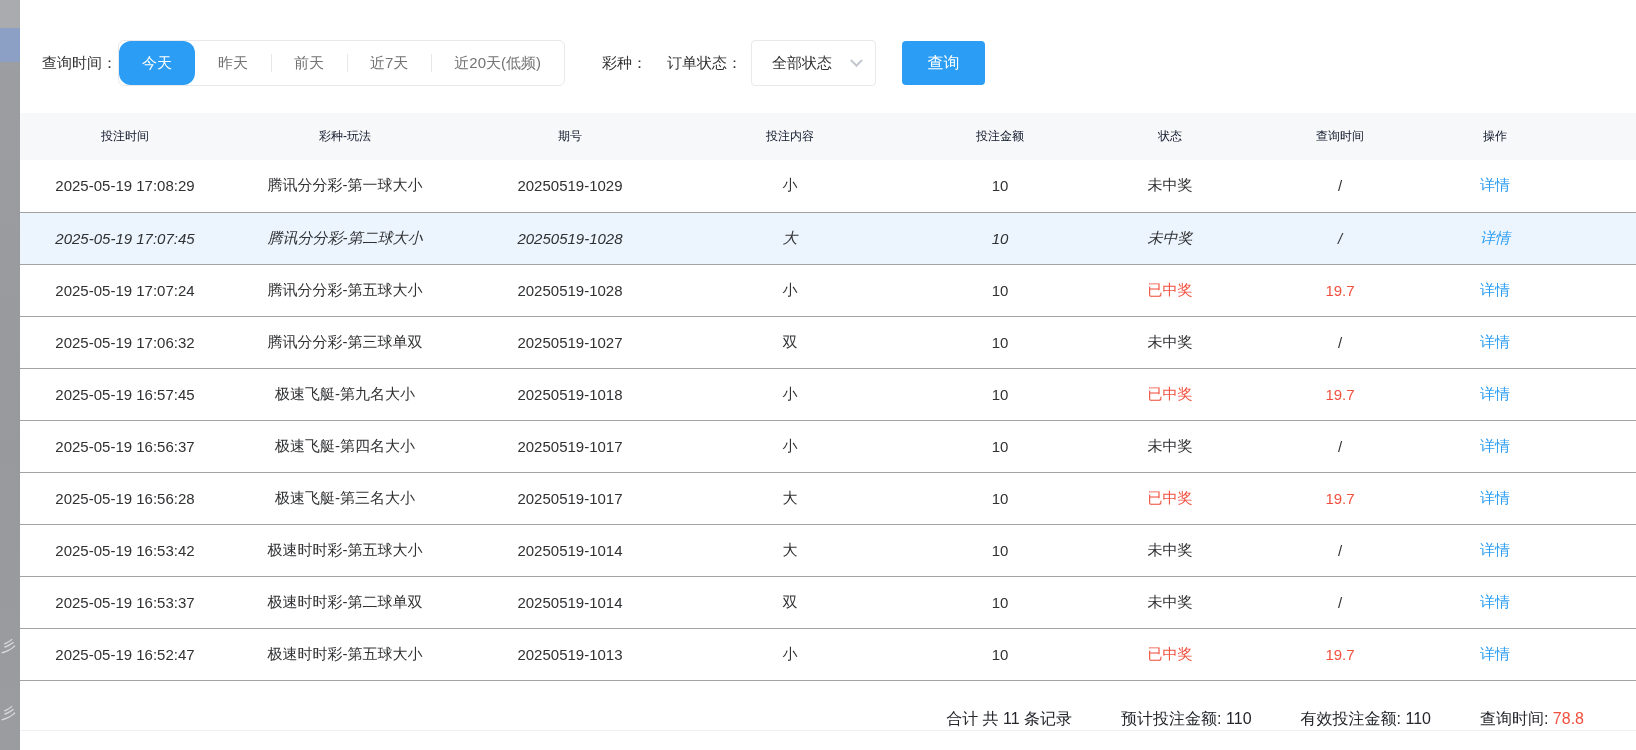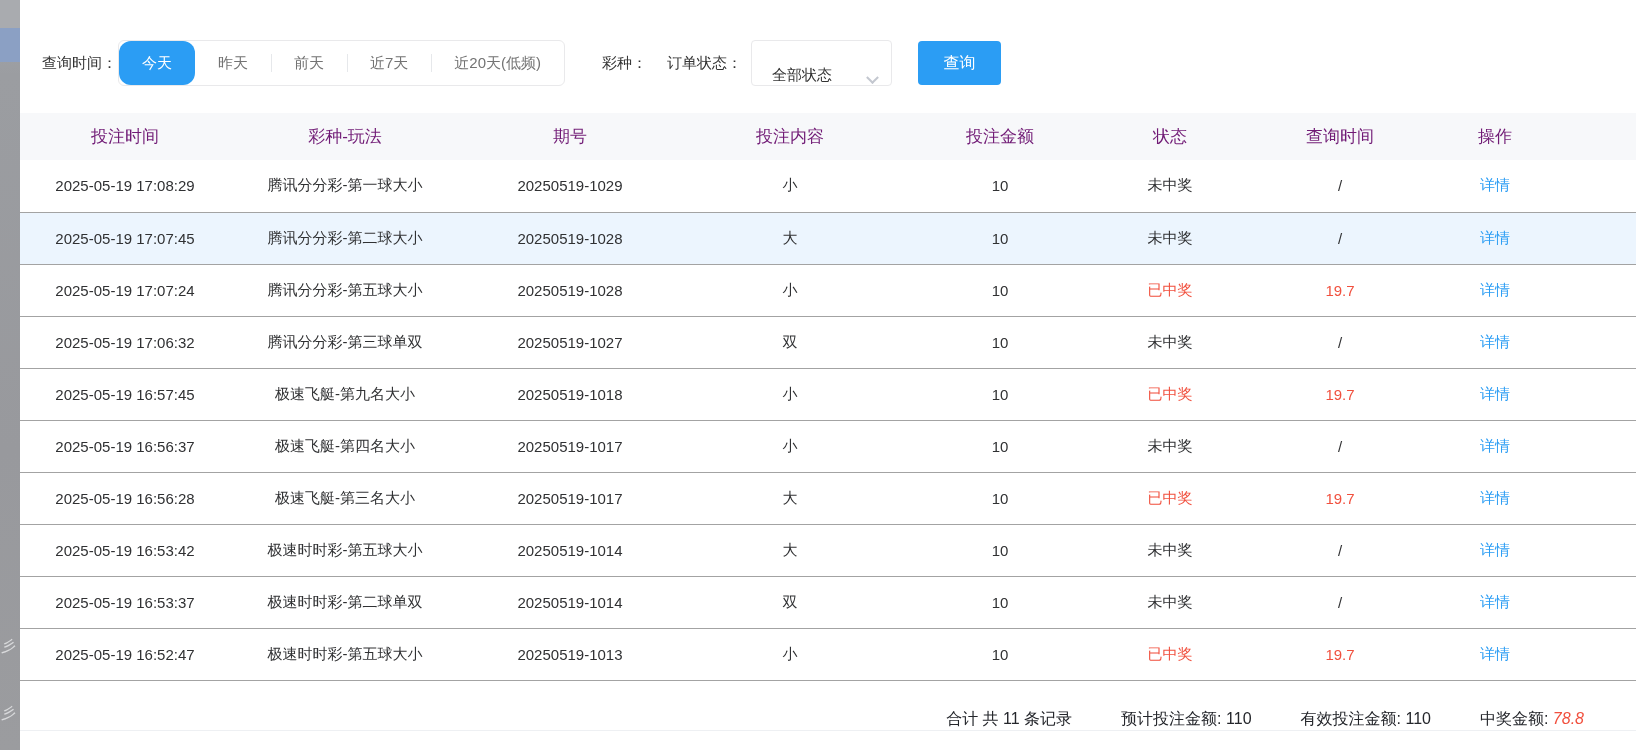--- a/index.html
+++ b/index.html
@@ -50,49 +50,49 @@
   .btn-group .tbtn.selected::before, .btn-group .tbtn.selected + .tbtn::before { display: none; }
 
   .flabel.l2 { margin-left: 37px; }
   .flabel.l3 { margin-left: 20px; }
   .select-box {
     display: flex; align-items: center; justify-content: space-between;
     border: 1px solid #e9e9eb; border-radius: 4px; height: 46px;
     padding: 0 14px 0 20px; margin-left: 9px; cursor: pointer; background: #fff;
   }
   .select-box.w1 { width: 150px; }
-  .select-box.w2 { width: 141px; align-items: flex-end; }
+  .select-box.w2 { width: 125px; }
   .chev {
     width: 9px; height: 9px; flex: 0 0 auto; margin-left: 10px;
     border-right: 2px solid #c3c7cf; border-bottom: 2px solid #c3c7cf;
     transform: rotate(45deg) translate(-2px, -2px);
   }
   .query-btn {
     margin-left: 26px; width: 83px; height: 44px;
     background: var(--accent); color: #fff; border: none; border-radius: 4px;
     font-size: 16px; cursor: pointer;
   }
 
   
   table { width: 1616px; border-collapse: collapse; table-layout: fixed; margin-top: 33px; }
   thead tr { height: 47px; background: #f7f8fa; }
-  th { font-weight: normal; font-size: 17px; color: #701a75; text-align: center; }
+  th { font-weight: normal; font-size: 12px; color: #0f172a; text-align: center; }
   tbody tr { height: 52px; border-bottom: 1px solid #a3a3a3; }
-  tbody tr.hl { background: #ecf5fe; }
+  tbody tr.hl { background: #ecf5fe; font-style: italic; }
   td { font-size: 15px; color: #303133; text-align: center; }
   td.won { color: var(--danger); }
   td .detail-link { color: var(--accent); text-decoration: none; cursor: pointer; }
 
   
   .summary {
     display: flex; align-items: flex-end; justify-content: flex-end;
     height: 50px; padding-right: 52px; gap: 49px;
     font-size: 16px; color: #24262b; border-bottom: 1px solid #eef0f3;
   }
-  .summary .red { color: var(--danger); font-style: italic; }
+  .summary .red { color: var(--danger); }
   .sum-item { white-space: nowrap; }
 </style>
 </head>
 <body>
 
 <div class="sliver">
   <div class="seg-top"></div>
   <div class="seg-blue"></div>
   <span class="frag frag-1">彡</span>
   <span class="frag frag-2">彡</span>
@@ -284,18 +284,18 @@
     <span class="sum-item">合计 共 11 条记录</span>
     <span class="sum-item">
       <span>预计投注金额:</span>
       <span>110</span>
     </span>
     <span class="sum-item">
       <span>有效投注金额:</span>
       <span>110</span>
     </span>
     <span class="sum-item">
-      <span>中奖金额:</span>
+      <span>查询时间:</span>
       <span class="red">78.8</span>
     </span>
   </div>
 
 </div>
 
 </body></html>

